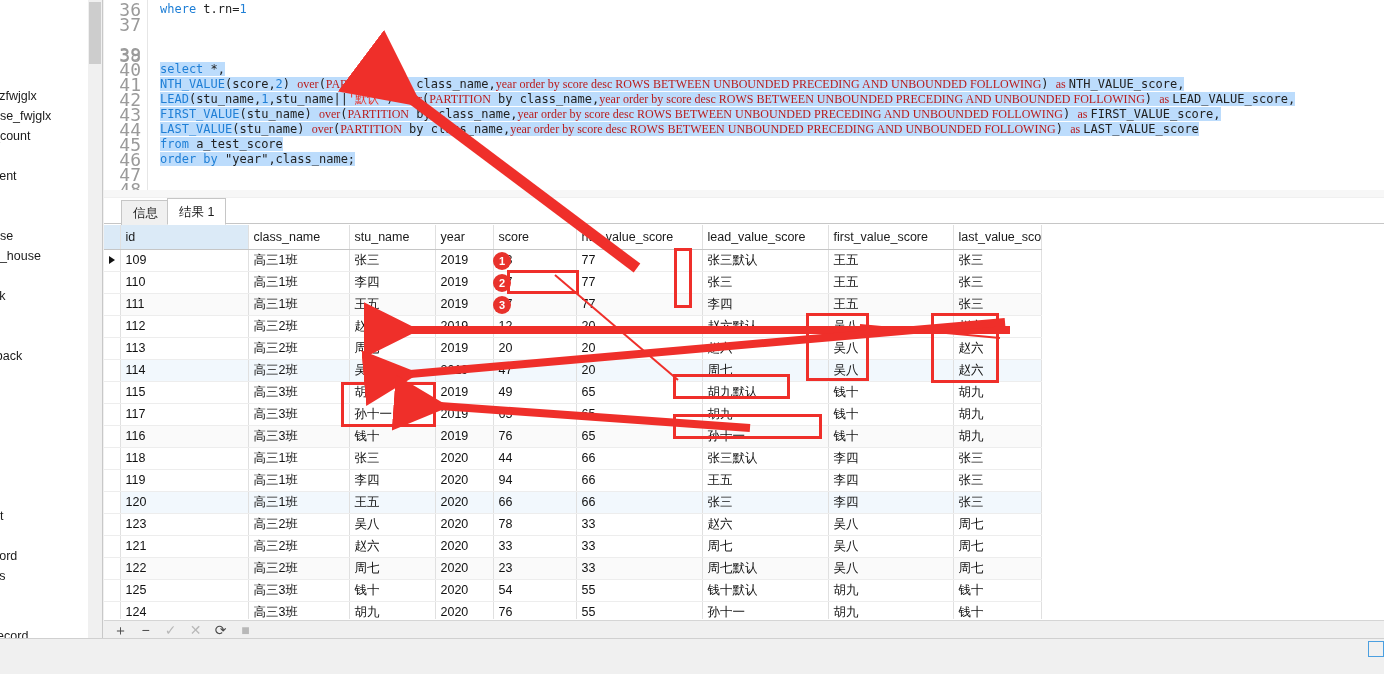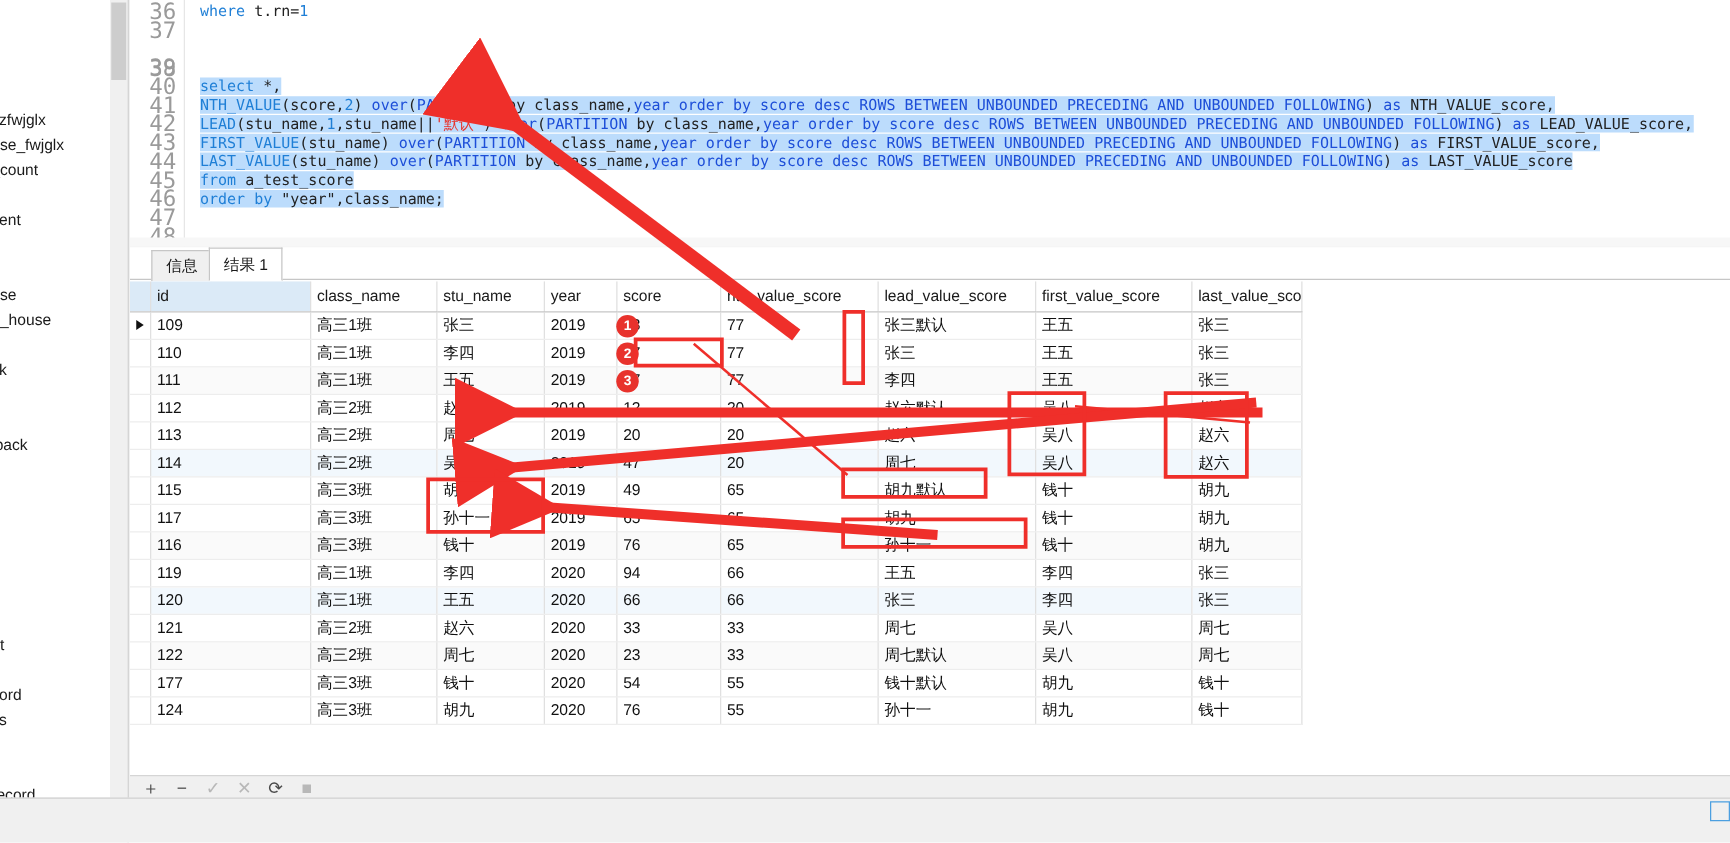--- a/index.html
+++ b/index.html
@@ -78,21 +78,21 @@
   .codeline {
     position: absolute; left: 56px;
     font-family: "DejaVu Sans Mono", monospace;
     font-size: 12px;
     line-height: 15px;
     white-space: pre;
     color: #222222;
   }
   .sel { background: #bcdcfc; }
   .kw  { color: #1f7fd6; }
-  .kw2 { color: #1d4ed8; }
+  .kw2 { color: #b91c1c; font-family: Liberation Serif, serif; }
   .num { color: #1f7fd6; }
   .str { color: #e8342c; }
   .editor-hscroll {
     position: absolute; left: 104px; top: 190px;
     width: 1280px; height: 7px;
     background: #f7f7f7;
   }
 
   
   .resultpane {
@@ -448,20 +448,33 @@
               <td class="num-cell">2019</td>
               <td class="num-cell">76</td>
               <td class="num-cell">65</td>
               <td>孙十一</td>
               <td>钱十</td>
               <td>胡九</td>
               <td style="border-right: none;"></td>
             </tr>
             <tr>
               <td class="gutter-col"></td>
+              <td class="num-cell">118</td>
+              <td>高三1班</td>
+              <td>张三</td>
+              <td class="num-cell">2020</td>
+              <td class="num-cell">44</td>
+              <td class="num-cell">66</td>
+              <td>张三默认</td>
+              <td>李四</td>
+              <td>张三</td>
+              <td style="border-right: none;"></td>
+            </tr>
+            <tr>
+              <td class="gutter-col"></td>
               <td class="num-cell">119</td>
               <td>高三1班</td>
               <td>李四</td>
               <td class="num-cell">2020</td>
               <td class="num-cell">94</td>
               <td class="num-cell">66</td>
               <td>王五</td>
               <td>李四</td>
               <td>张三</td>
               <td style="border-right: none;"></td>
@@ -474,20 +487,33 @@
               <td class="num-cell">2020</td>
               <td class="num-cell">66</td>
               <td class="num-cell">66</td>
               <td>张三</td>
               <td>李四</td>
               <td>张三</td>
               <td style="border-right: none;"></td>
             </tr>
             <tr>
               <td class="gutter-col"></td>
+              <td class="num-cell">123</td>
+              <td>高三2班</td>
+              <td>吴八</td>
+              <td class="num-cell">2020</td>
+              <td class="num-cell">78</td>
+              <td class="num-cell">33</td>
+              <td>赵六</td>
+              <td>吴八</td>
+              <td>周七</td>
+              <td style="border-right: none;"></td>
+            </tr>
+            <tr>
+              <td class="gutter-col"></td>
               <td class="num-cell">121</td>
               <td>高三2班</td>
               <td>赵六</td>
               <td class="num-cell">2020</td>
               <td class="num-cell">33</td>
               <td class="num-cell">33</td>
               <td>周七</td>
               <td>吴八</td>
               <td>周七</td>
               <td style="border-right: none;"></td>
@@ -500,21 +526,21 @@
               <td class="num-cell">2020</td>
               <td class="num-cell">23</td>
               <td class="num-cell">33</td>
               <td>周七默认</td>
               <td>吴八</td>
               <td>周七</td>
               <td style="border-right: none;"></td>
             </tr>
             <tr>
               <td class="gutter-col"></td>
-              <td class="num-cell">177</td>
+              <td class="num-cell">125</td>
               <td>高三3班</td>
               <td>钱十</td>
               <td class="num-cell">2020</td>
               <td class="num-cell">54</td>
               <td class="num-cell">55</td>
               <td>钱十默认</td>
               <td>胡九</td>
               <td>钱十</td>
               <td style="border-right: none;"></td>
             </tr>

